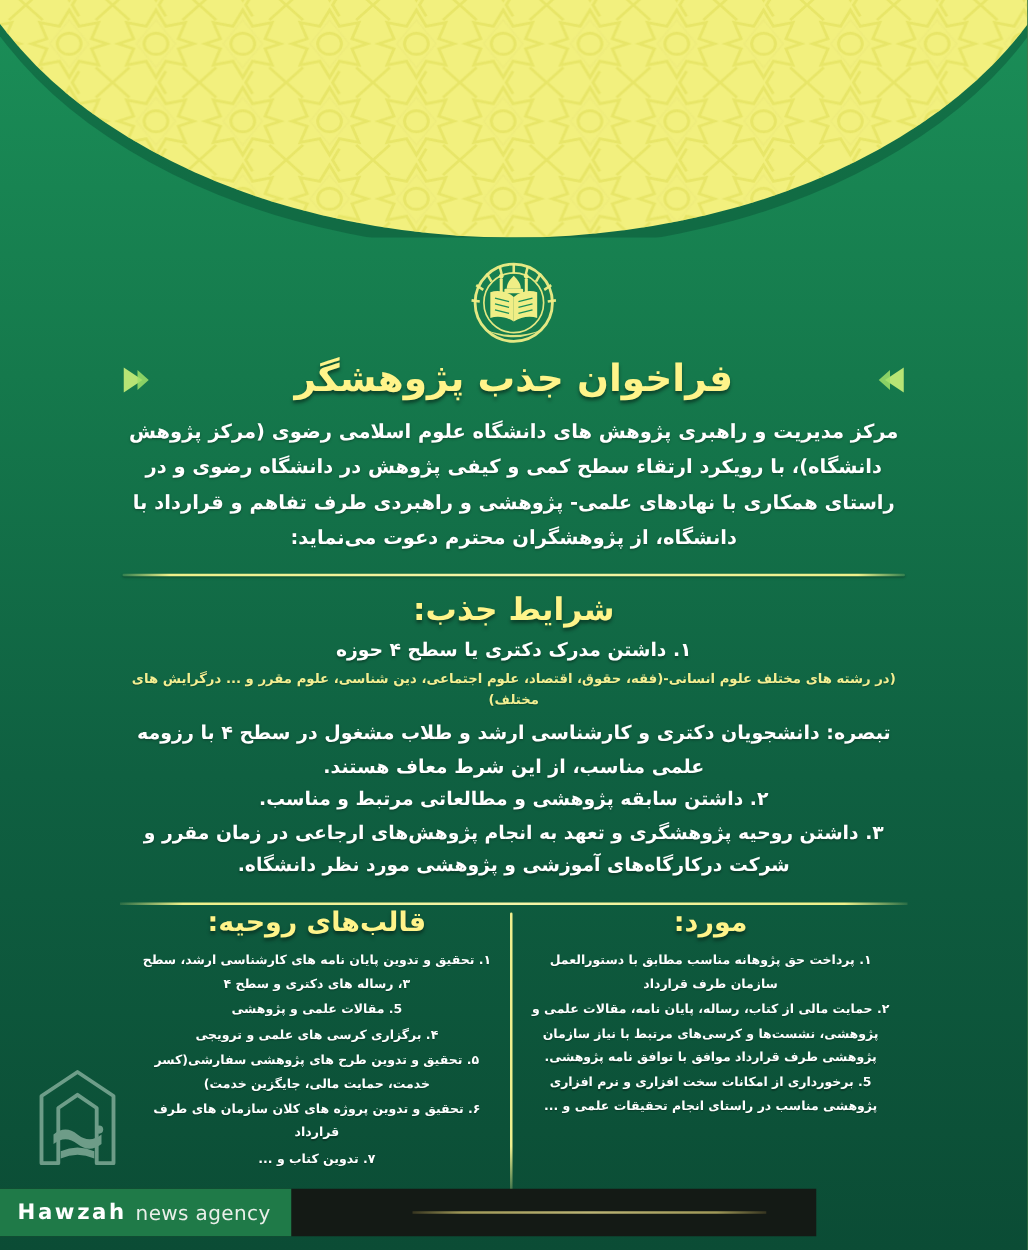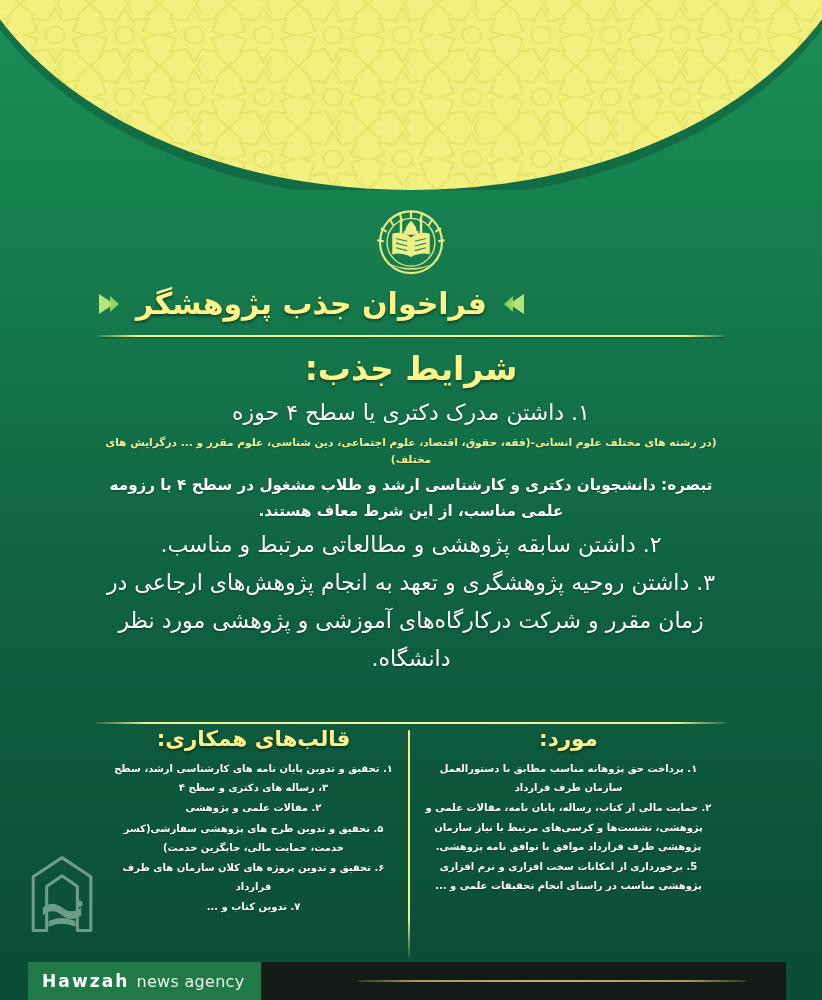--- a/index.html
+++ b/index.html
@@ -69,21 +69,21 @@
 
   
   .content{
     position:absolute; z-index:5;
     top:286px; left:0; right:0;
     padding:0 96px;
     text-align:center;
   }
 
   .title-row{
-    display:flex; align-items:center; justify-content:flex-end;
+    display:flex; align-items:center; justify-content:space-between;
     gap:14px; margin-bottom:10px;
   }
   .title{
     color:#fff48a;
     font-size:30px; font-weight:bold;
     letter-spacing:.4px;
     text-shadow:0 2px 3px rgba(0,0,0,.45);
     white-space:nowrap;
   }
   .orn{ flex:0 0 auto; display:block; }
@@ -103,28 +103,28 @@
     background:linear-gradient(90deg,
       rgba(242,240,126,.15) 0%,
       #eef08a 6%, #f5f5a8 50%, #eef08a 94%,
       rgba(242,240,126,.15) 100%);
     border-radius:2px;
     box-shadow:0 1px 2px rgba(0,0,0,.3);
   }
 
   .sec-head{
     color:#fff48a;
-    font-size:33px; font-weight:bold;
+    font-size:25px; font-weight:bold;
     text-shadow:0 2px 3px rgba(0,0,0,.42);
     margin-bottom:6px;
   }
 
   .cond-item{
     color:#ffffff;
-    font-size:22px; font-weight:normal;
+    font-size:15px; font-weight:bold;
     line-height:1.72;
     text-shadow:0 1px 2px rgba(0,0,0,.35);
     margin-top:1px;
   }
   .cond-note{
     color:#f3ef92;
     font-size:10.6px; font-weight:bold;
     line-height:1.6;
     margin:2px 0 4px 0;
     text-shadow:0 1px 1px rgba(0,0,0,.3);
@@ -182,23 +182,22 @@
     position:absolute; z-index:6;
     left:14px; bottom:56px;
     width:96px; height:96px;
     opacity:.5;
   }
   .watermark svg{ width:100%; height:100%; display:block; }
 
   
   .footer{
     position:absolute; z-index:8;
-    left:0; bottom:0; width:758px; height:38px;
+    left:0; bottom:11px; width:653px; height:38px;
     background:#141a15;
-    margin-left:28px;
   }
   .footer-tag{
     position:absolute; left:0; top:0;
     height:38px; padding:0 16px 0 14px;
     background:#1f7a48;
     display:flex; align-items:center; gap:7px;
     direction:ltr;
   }
   .footer-brand{
     color:#ffffff; font-size:17px; font-weight:bold; letter-spacing:2.1px;
@@ -289,20 +288,21 @@
       </span>
       <h1 class="title">فراخوان جذب پژوهشگر</h1>
       <span class="orn">
         <svg width="26" height="22" viewBox="0 0 26 22" aria-hidden="true">
           <path d="M3 1 L18 11 L3 21 Z" fill="#caf07a" opacity="0.9"></path>
           <path d="M14 3 L23 11 L14 19 Z" fill="#9fe06a" opacity="0.85"></path>
         </svg>
       </span>
     </div>
 
+    <p class="intro">مرکز مدیریت و راهبری پژوهش های دانشگاه علوم اسلامی رضوی (مرکز پژوهش دانشگاه)، با رویکرد ارتقاء سطح کمی و کیفی پژوهش در دانشگاه رضوی و در راستای همکاری با نهادهای علمی- پژوهشی و راهبردی طرف تفاهم و قرارداد با دانشگاه، از پژوهشگران محترم دعوت می‌نماید:</p>
 
     <div class="divider"></div>
 
     <h2 class="sec-head">شرایط جذب:</h2>
     <p class="cond-item">۱. داشتن مدرک دکتری یا سطح ۴ حوزه</p>
     <p class="cond-note">(در رشته های مختلف علوم انسانی-(فقه، حقوق، اقتصاد، علوم اجتماعی، دین شناسی، علوم مقرر و ... درگرایش های مختلف)</p>
     <p class="cond-sub">تبصره: دانشجویان دکتری و کارشناسی ارشد و طلاب مشغول در سطح ۴ با رزومه علمی مناسب، از این شرط معاف هستند.</p>
     <p class="cond-item">۲. داشتن سابقه پژوهشی و مطالعاتی مرتبط و مناسب.</p>
     <p class="cond-item">۳. داشتن روحیه پژوهشگری و تعهد به انجام پژوهش‌های ارجاعی در زمان مقرر و شرکت درکارگاه‌های آموزشی و پژوهشی مورد نظر دانشگاه.</p>
   </div>
@@ -315,24 +315,25 @@
     <div class="col col-right">
       <h3 class="col-head">مورد:</h3>
       <ul class="col-list">
         <li>۱. پرداخت حق پژوهانه مناسب مطابق با دستورالعمل سازمان طرف قرارداد</li>
         <li>۲. حمایت مالی از کتاب، رساله، پایان نامه، مقالات علمی و پژوهشی، نشست‌ها و کرسی‌های مرتبط با نیاز سازمان پژوهشی طرف قرارداد موافق با توافق نامه پژوهشی.</li>
         <li>5. برخورداری از امکانات سخت افزاری و نرم افزاری پژوهشی مناسب در راستای انجام تحقیقات علمی و ...</li>
       </ul>
     </div>
 
     <div class="col col-left">
-      <h3 class="col-head">قالب‌های همکاری:</h3>
+      <h3 class="col-head">قالب‌های روحیه:</h3>
       <ul class="col-list">
         <li>۱. تحقیق و تدوین پایان نامه های کارشناسی ارشد، سطح ۳، رساله های دکتری و سطح ۴</li>
-        <li>۲. مقالات علمی و پژوهشی</li>
+        <li>5. مقالات علمی و پژوهشی</li>
+        <li>۴. برگزاری کرسی های علمی و ترویجی</li>
         <li>۵. تحقیق و تدوین طرح های پژوهشی سفارشی(کسر خدمت، حمایت مالی، جایگزین خدمت)</li>
         <li>۶. تحقیق و تدوین پروژه های کلان سازمان های طرف قرارداد</li>
         <li>۷. تدوین کتاب و ...</li>
       </ul>
     </div>
   </div>
 
   <div class="watermark">
     <svg viewBox="0 0 100 100" aria-hidden="true">
       <g fill="none" stroke="#cfe7d8" stroke-width="3.2" stroke-linejoin="round">

